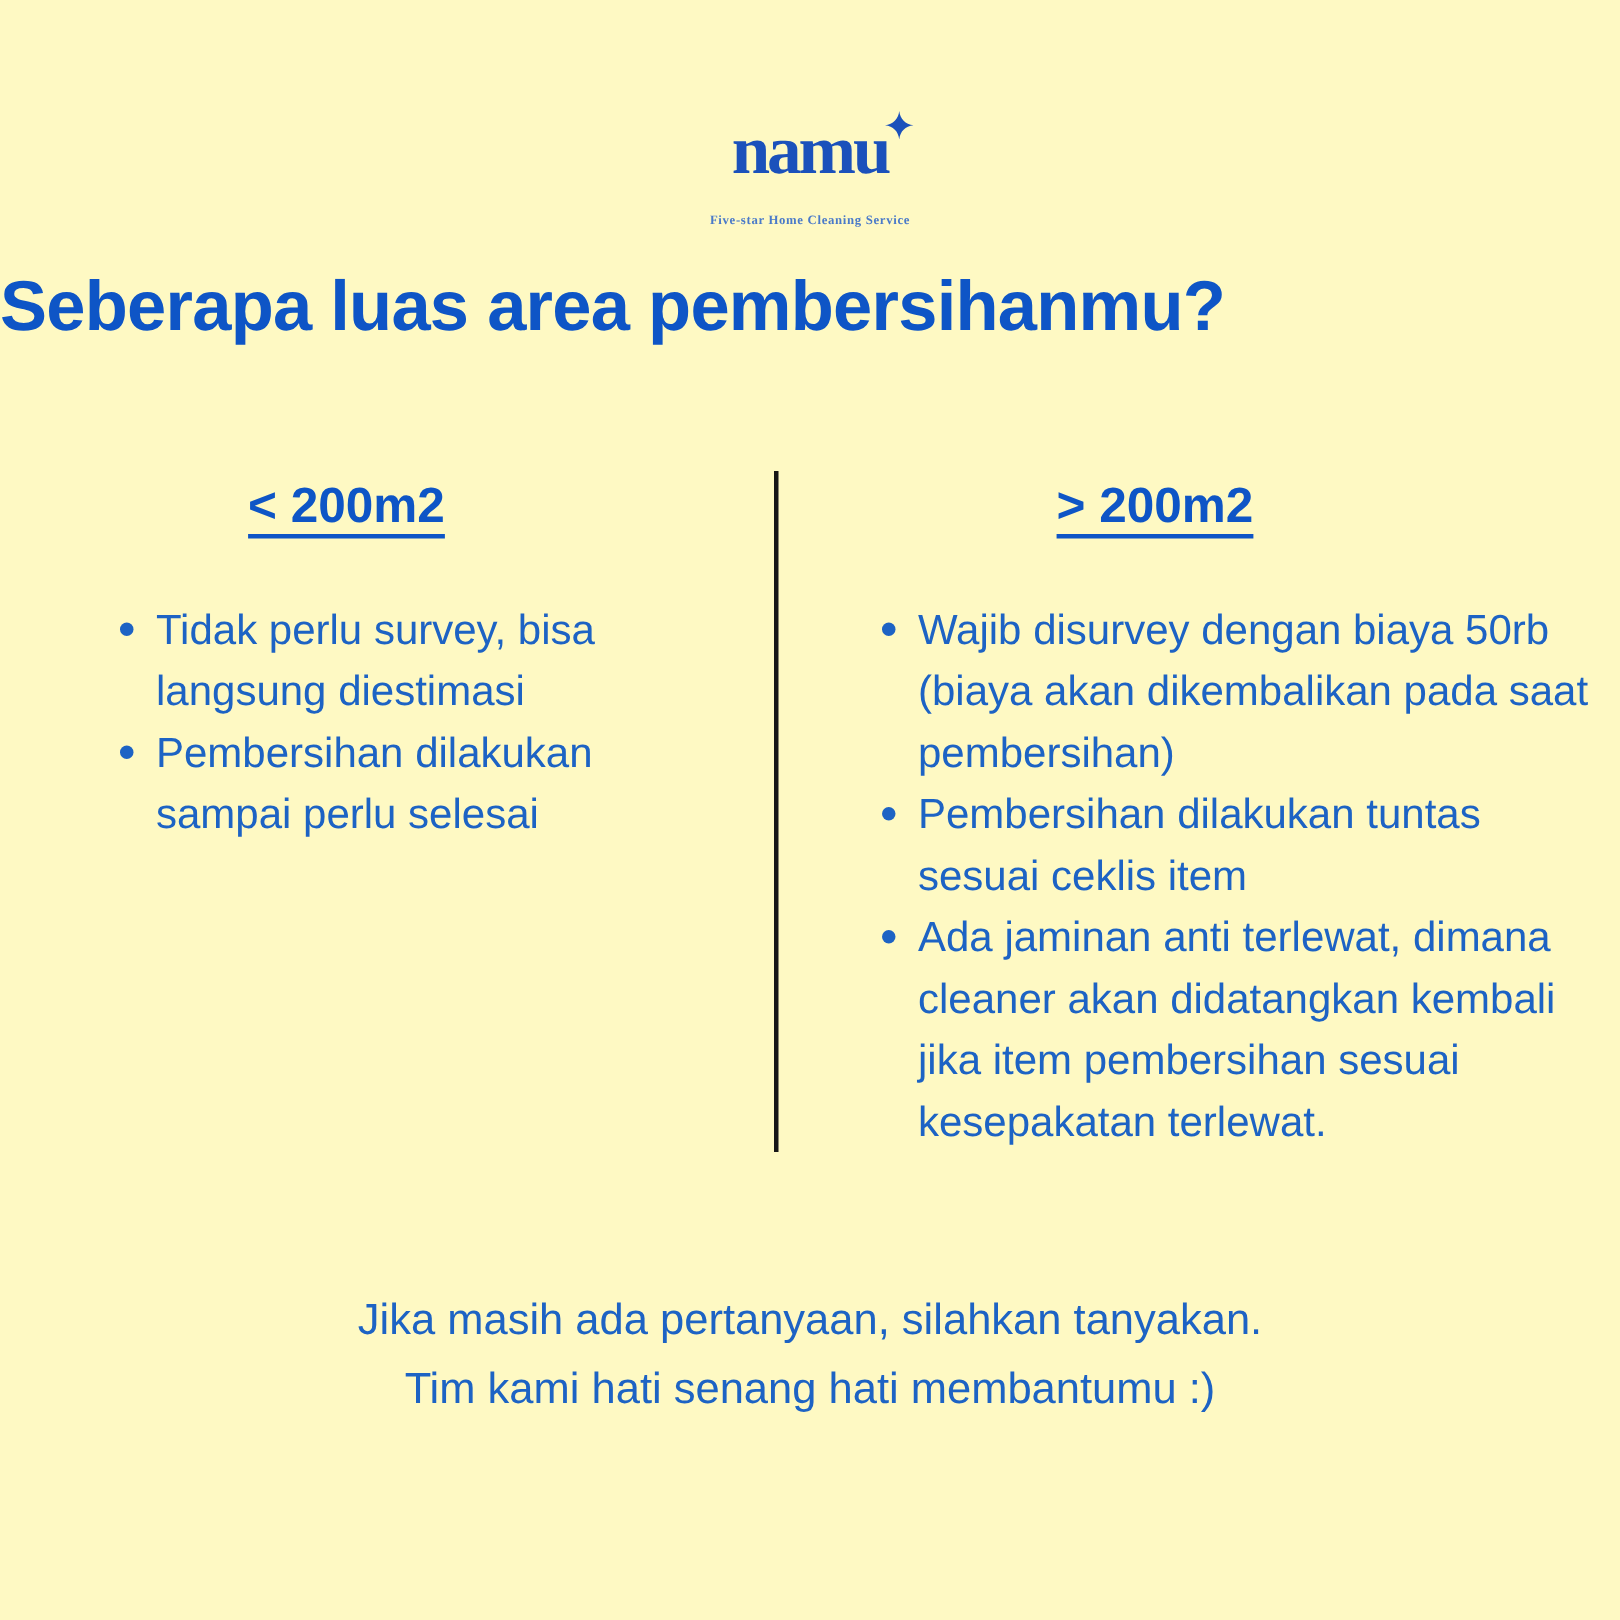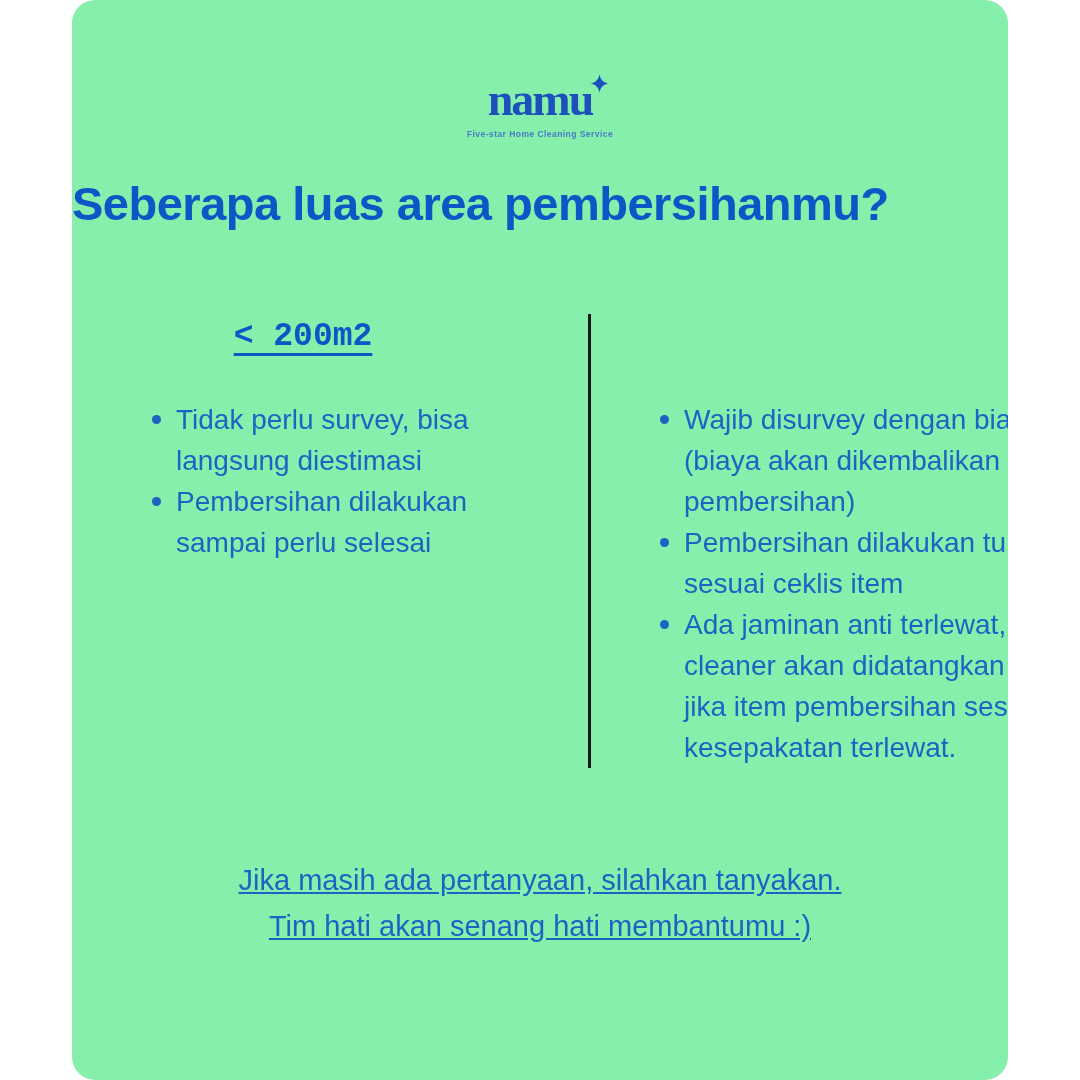--- a/index.html
+++ b/index.html
@@ -1,48 +1,48 @@
 <!DOCTYPE html>
 <html><head>
 <meta charset="utf-8">
 <style>
   * { margin:0; padding:0; box-sizing:border-box; }
   html,body { background:#ffffff; }
   .canvas {
     position:relative;
-    width:936px; height:1080px;
+    width:1080px; height:1080px;
     margin:0 auto;
-    background:#86efac;
+    background:#fef9c3;
     font-family:"Liberation Sans", sans-serif;
     overflow:hidden;
-    border-radius:23px;
   }
 
   
   .logo {
     position:absolute; top:80px; left:0; right:0;
     display:flex; flex-direction:column; align-items:center;
   }
   .logo-wordmark {
     position:relative;
     font-family:"Liberation Serif", serif;
     font-weight:bold;
     font-size:46px; line-height:40px;
     letter-spacing:-2px;
     color:#1b51bb;
   }
   .sparkle {
     position:absolute; top:-6px; right:-17px;
     width:19px; height:19px;
   }
   .logo-tagline {
-    margin-top:9px;
+    margin-top:21px;
     font-size:8.5px; font-weight:bold;
     letter-spacing:0.45px;
     color:#4a7ac9;
+    font-family:Liberation Serif, serif;
   }
 
   
   .title {
     position:absolute; top:176px; left:0; width:100%;
     text-align:left;
     font-size:47px; font-weight:bold;
     letter-spacing:-0.5px;
     color:#0e55c6;
   }
@@ -50,21 +50,21 @@
   
   .col-header {
     position:absolute; top:318px;
     width:310px; text-align:center;
     font-size:33px; font-weight:bold;
     color:#0e55c6;
     text-decoration:underline;
     text-decoration-thickness:3px;
     text-underline-offset:8px;
   }
-  .col-header.left  { left:76px;font-family:Liberation Mono, monospace;  }
+  .col-header.left  { left:76px;  }
   .col-header.right { left:615px; }
 
   
   .divider {
     position:absolute;
     left:516px; top:314px;
     width:3px; height:454px;
     background:#161616;
   }
 
@@ -88,41 +88,41 @@
     width:9px; height:9px; border-radius:50%;
     background:#1d63c4;
   }
 
   
   .footer {
     position:absolute; top:857px; left:0; width:100%;
     text-align:center;
     font-size:29px; line-height:46px;
     color:#1d63c4;
-    text-decoration:underline;
   }
 </style>
 </head>
 <body>
 
 <div class="canvas">
 
   <div class="logo">
     <div class="logo-wordmark">
       <span>namu</span>
       <svg class="sparkle" viewBox="0 0 18 18" aria-hidden="true">
         <path d="M9 0 C9.6 5.2 12.8 8.4 18 9 C12.8 9.6 9.6 12.8 9 18 C8.4 12.8 5.2 9.6 0 9 C5.2 8.4 8.4 5.2 9 0 Z" fill="#1b51bb"></path>
       </svg>
     </div>
     <div class="logo-tagline">Five-star Home Cleaning Service</div>
   </div>
 
   <h1 class="title">Seberapa luas area pembersihanmu?</h1>
 
   <div class="col-header left">&lt; 200m2</div>
+  <div class="col-header right">&gt; 200m2</div>
 
   <div class="divider"></div>
 
   <ul class="list left">
     <li>Tidak perlu survey, bisa
 langsung diestimasi</li>
     <li>Pembersihan dilakukan
 sampai perlu selesai</li>
   </ul>
 
@@ -133,16 +133,16 @@
     <li>Pembersihan dilakukan tuntas
 sesuai ceklis item</li>
     <li>Ada jaminan anti terlewat, dimana
 cleaner akan didatangkan kembali
 jika item pembersihan sesuai
 kesepakatan terlewat.</li>
   </ul>
 
   <div class="footer">
     <div>Jika masih ada pertanyaan, silahkan tanyakan.</div>
-    <div>Tim hati akan senang hati membantumu :)</div>
+    <div>Tim kami hati senang hati membantumu :)</div>
   </div>
 
 </div>
 
 </body></html>

